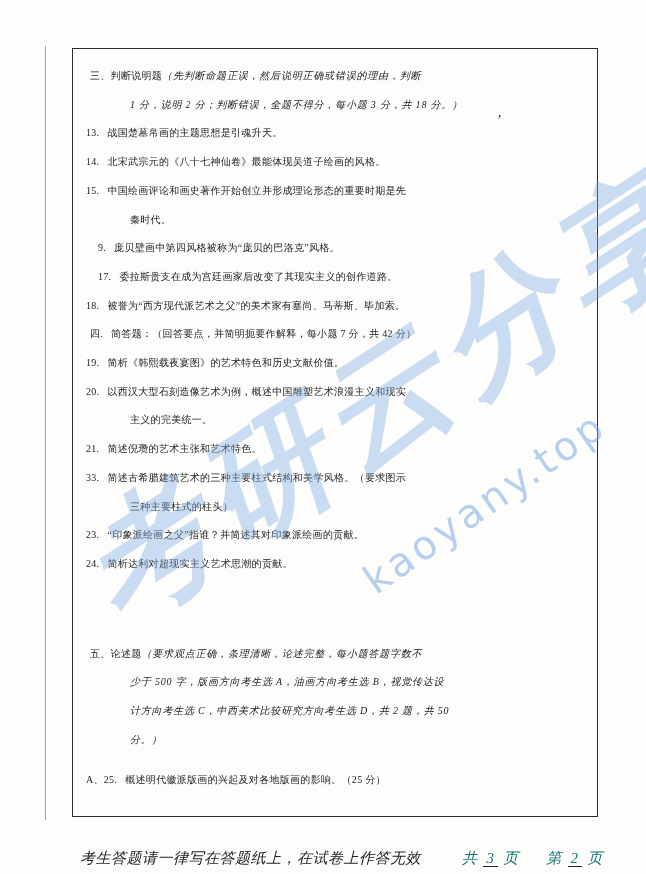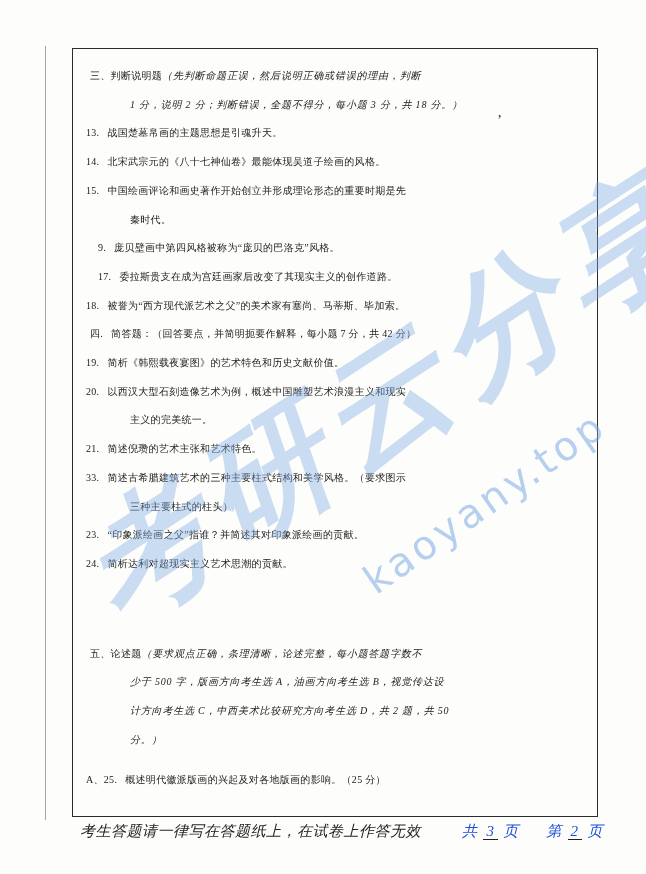--- a/index.html
+++ b/index.html
@@ -61,25 +61,25 @@
   .wm-site{
     position:absolute;left:368px;top:556px;height:56px;
     font-family:"DejaVu Sans","Liberation Sans",sans-serif;
     font-size:40px;line-height:56px;letter-spacing:4px;
     color:rgba(124,170,225,0.55);
     transform:rotate(-35deg);transform-origin:left center;
     white-space:nowrap;pointer-events:none;
   }
   
   .footer{
-    position:absolute;left:0;top:822px;width:646px;height:26px;
+    position:absolute;left:0;top:849px;width:646px;height:26px;
     font-size:15px;
   }
   .note{position:absolute;left:80px;top:0;letter-spacing:0.5px;color:#222;}
-  .pageinfo{position:absolute;left:462px;top:0;color:#1d4ed8;}
+  .pageinfo{position:absolute;left:462px;top:0;color:#0f766e;}
   .pageinfo .u{
     border-bottom:1.3px solid #222;
     padding:0 3px;margin:0 1px;
   }
   .pageinfo .sp{display:inline-block;width:18px;}
 </style>
 </head>
 <body>
 
 <div class="page">

